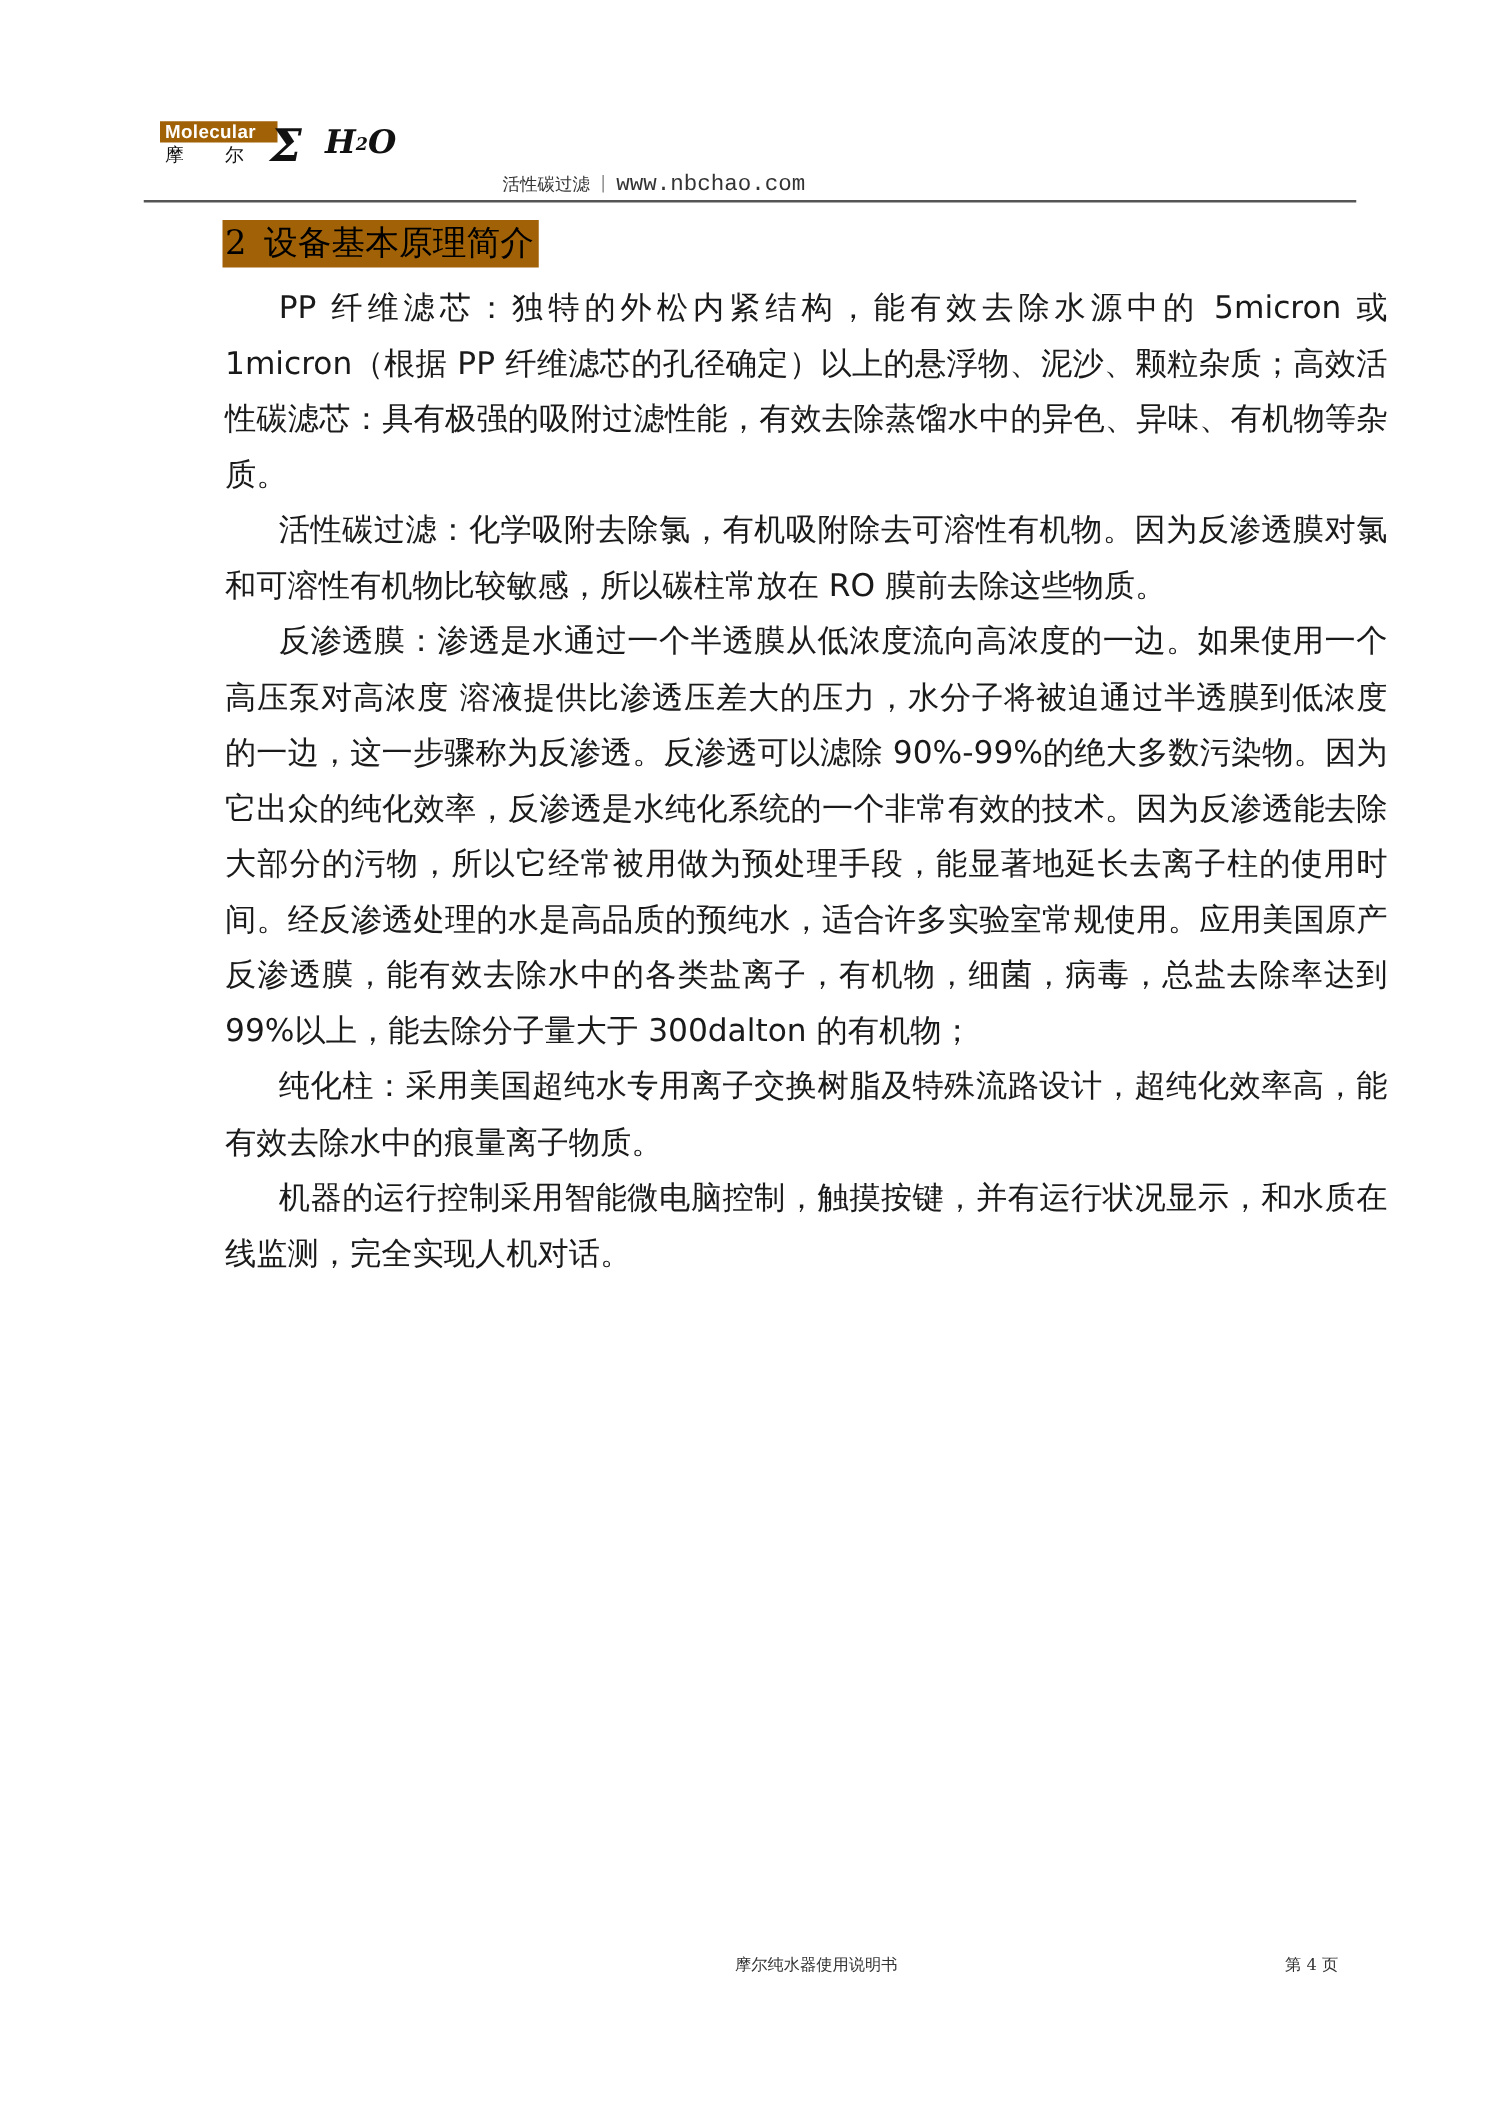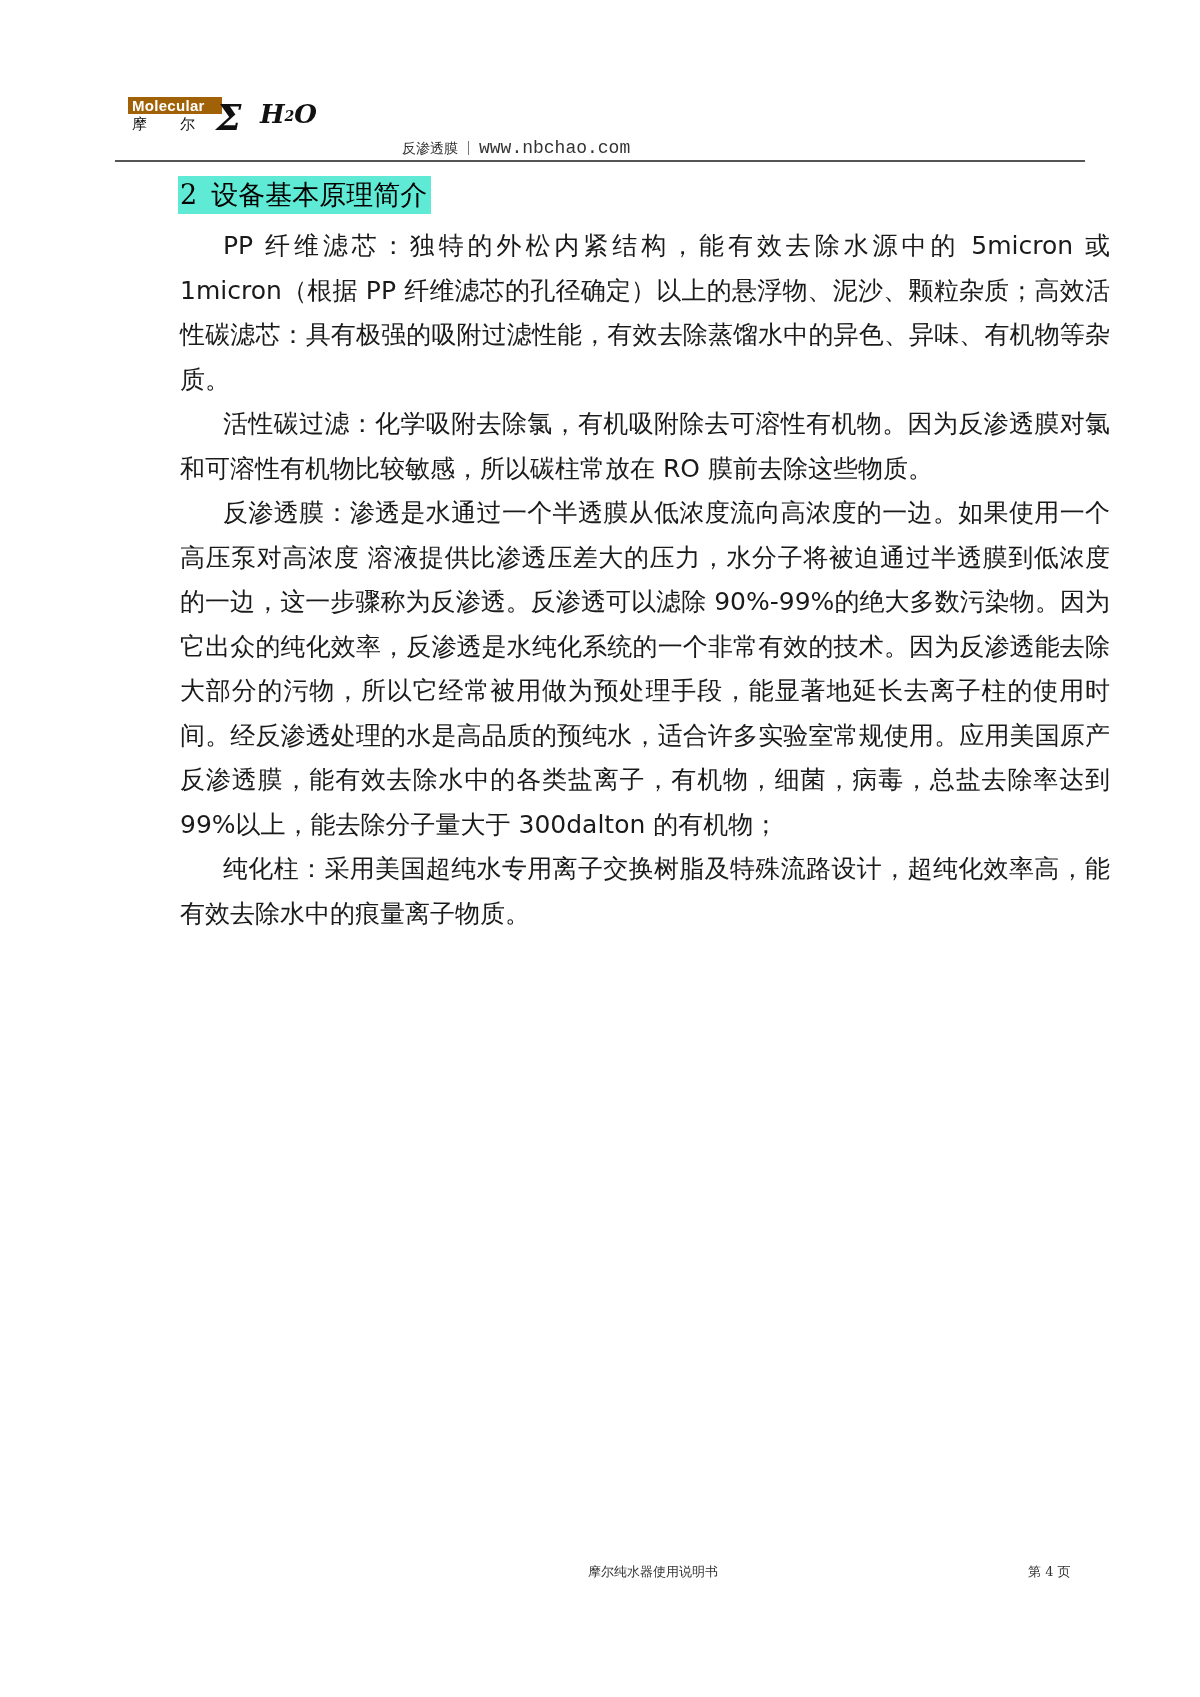--- a/index.html
+++ b/index.html
@@ -18,21 +18,21 @@
                 font-weight: bold; font-size: 26px; line-height: 30px; text-align: center; }
     .logo-h2o sub { font-size: 14px; vertical-align: 2px; }
 
     .header-site { position: absolute; left: 402px; top: 138px; font-size: 14px; color: #333;
                    font-family: "DejaVu Serif", serif; white-space: nowrap; }
     .header-site .sep { display: inline-block; width: 1px; height: 14px; background: #777; margin: 0 10px;
                         vertical-align: -2px; }
     .header-site .url { font-family: "Liberation Mono", monospace; font-size: 18px; }
     .header-rule { position: absolute; left: 115px; top: 160px; width: 970px; height: 2px; background: #555; }
 
-    .heading { position: absolute; left: 178px; top: 176px; height: 38px; background: #5eead4;
+    .heading { position: absolute; left: 178px; top: 176px; height: 38px; background: #a16207;
                font-family: "DejaVu Serif", serif; font-size: 27px; line-height: 38px; padding: 0 4px 0 2px;
                color: #000; white-space: nowrap; }
     .heading .num { margin-right: 14px; }
 
     .body-text { position: absolute; left: 180px; top: 224px; width: 930px;
                  font-family: "DejaVu Sans", "Liberation Sans", sans-serif; font-size: 25px; line-height: 44.5px;
                  color: #1a1a1a; }
     .body-text p { margin: 0; text-indent: 43px; text-align: justify; text-align-last: left; }
 
     .footer-title { position: absolute; left: 588px; top: 1563px; font-size: 13px; color: #333;
@@ -45,29 +45,30 @@
 
 <div class="logo">
   <div class="logo-box">Molecular</div>
   <span class="logo-cn1">摩</span>
   <span class="logo-cn2">尔</span>
   <span class="logo-sigma">Σ</span>
   <span class="logo-h2o"><span style="margin-left:22px">H</span><sub>2</sub><span>O</span></span>
 </div>
 
 <div class="header-site">
-  <span>反渗透膜</span><span class="sep"></span><span class="url">www.nbchao.com</span>
+  <span>活性碳过滤</span><span class="sep"></span><span class="url">www.nbchao.com</span>
 </div>
 <div class="header-rule"></div>
 
 <div class="heading">
   <span class="num">2</span><span>设备基本原理简介</span>
 </div>
 
 <div class="body-text">
   <p>PP 纤维滤芯：独特的外松内紧结构，能有效去除水源中的 5micron 或 1micron（根据 PP 纤维滤芯的孔径确定）以上的悬浮物、泥沙、颗粒杂质；高效活性碳滤芯：具有极强的吸附过滤性能，有效去除蒸馏水中的异色、异味、有机物等杂质。</p>
   <p>活性碳过滤：化学吸附去除氯，有机吸附除去可溶性有机物。因为反渗透膜对氯和可溶性有机物比较敏感，所以碳柱常放在 RO 膜前去除这些物质。</p>
   <p>反渗透膜：渗透是水通过一个半透膜从低浓度流向高浓度的一边。如果使用一个高压泵对高浓度  溶液提供比渗透压差大的压力，水分子将被迫通过半透膜到低浓度的一边，这一步骤称为反渗透。反渗透可以滤除 90%-99%的绝大多数污染物。因为它出众的纯化效率，反渗透是水纯化系统的一个非常有效的技术。因为反渗透能去除大部分的污物，所以它经常被用做为预处理手段，能显著地延长去离子柱的使用时间。经反渗透处理的水是高品质的预纯水，适合许多实验室常规使用。应用美国原产反渗透膜，能有效去除水中的各类盐离子，有机物，细菌，病毒，总盐去除率达到 99%以上，能去除分子量大于 300dalton 的有机物；</p>
   <p>纯化柱：采用美国超纯水专用离子交换树脂及特殊流路设计，超纯化效率高，能有效去除水中的痕量离子物质。</p>
+  <p>机器的运行控制采用智能微电脑控制，触摸按键，并有运行状况显示，和水质在线监测，完全实现人机对话。</p>
 </div>
 
 <div class="footer-title">摩尔纯水器使用说明书</div>
 <div class="footer-page">第 4 页</div>
 
 </body></html>

